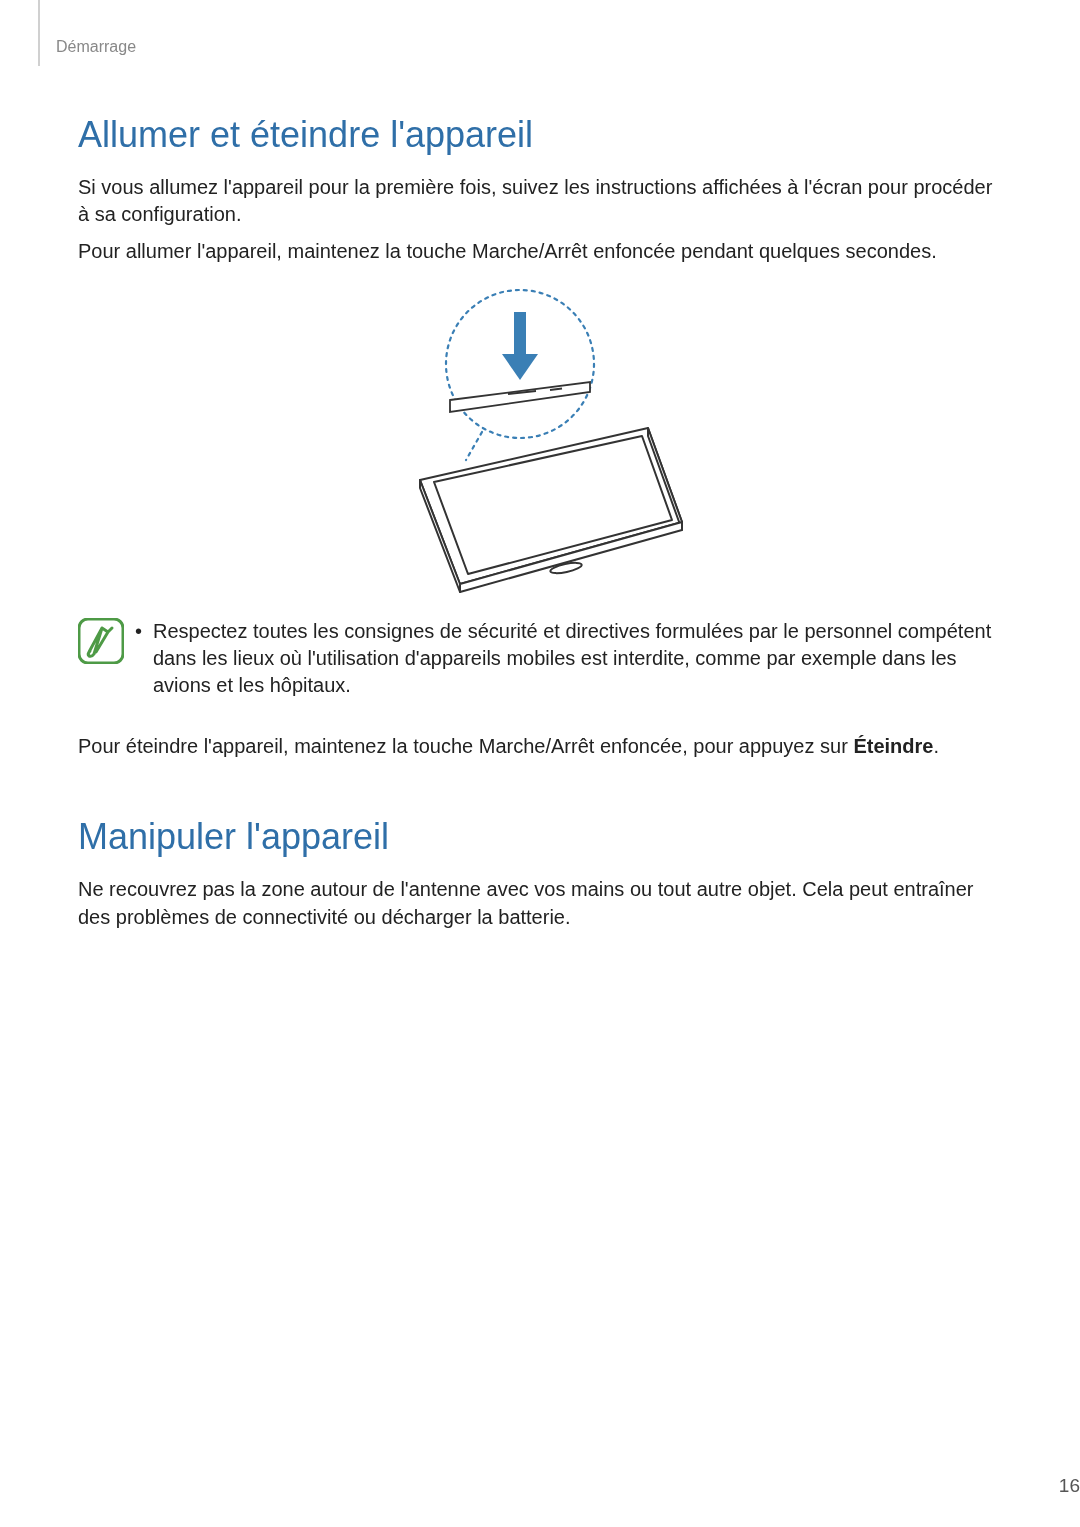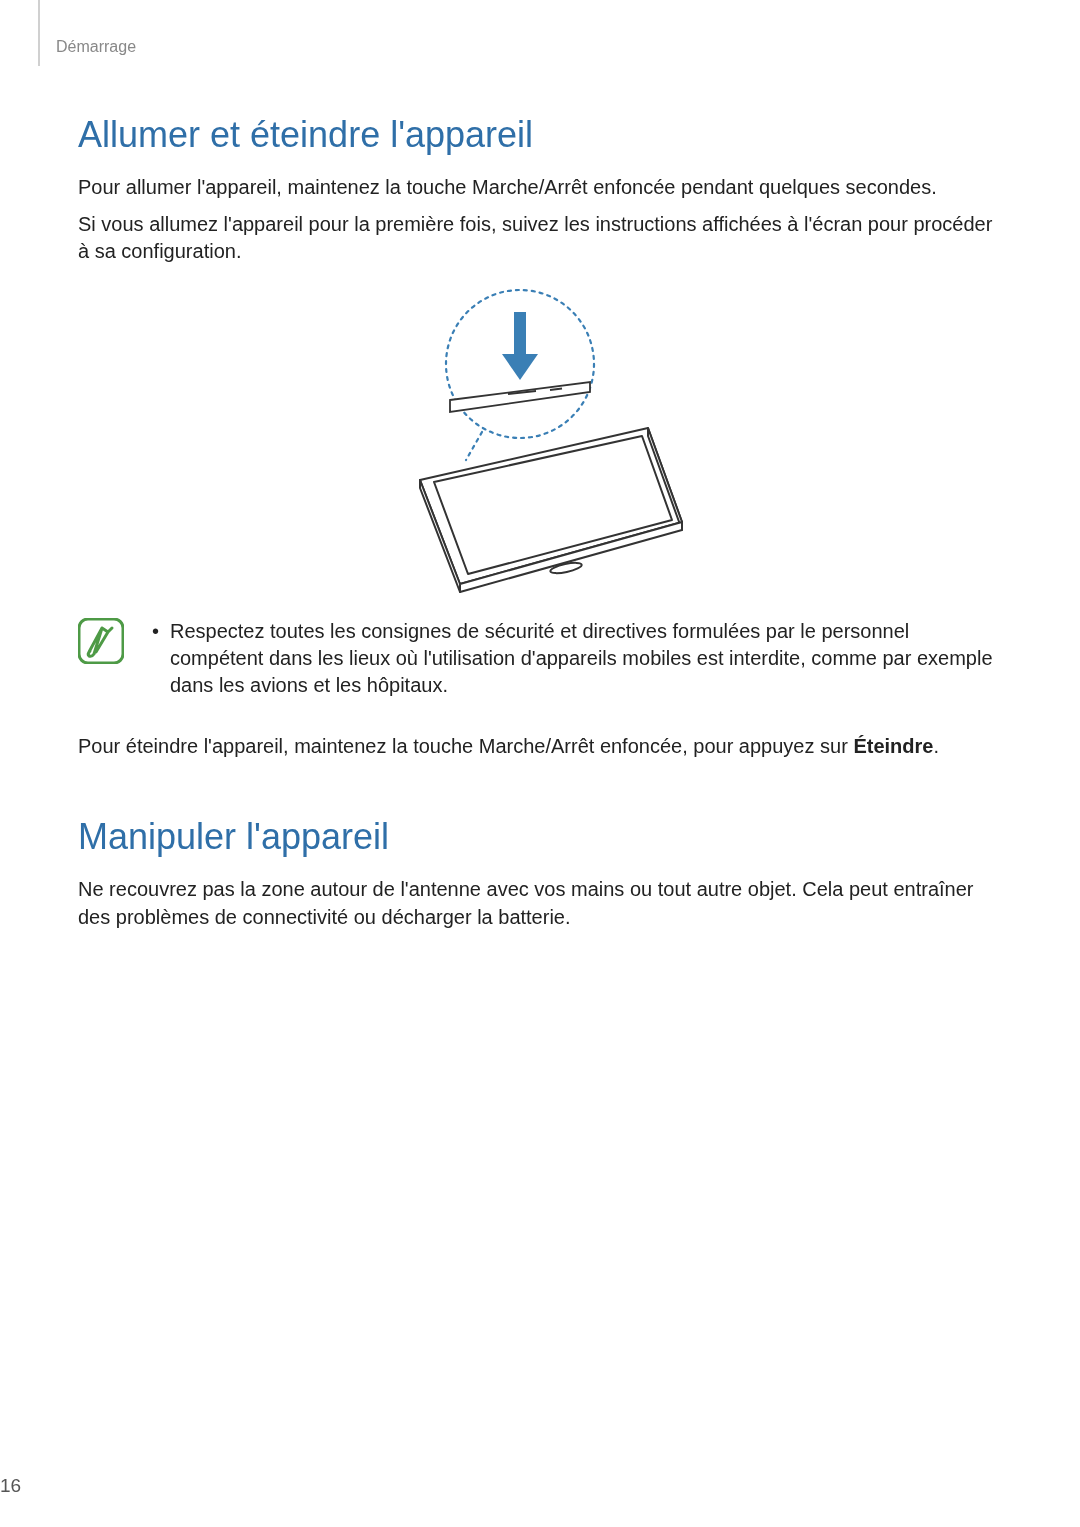--- a/index.html
+++ b/index.html
@@ -10,40 +10,40 @@
     top: 0;
     left: 38px;
     width: 2px;
     height: 66px;
     background: #d0d0d0;
   }
   .breadcrumb { color: #888; font-size: 16px; margin-left: -22px; margin-bottom: 58px; }
   h1 { color: #2f6fa8; font-size: 36px; font-weight: 400; margin-bottom: 18px; }
   .para { font-size: 20px; line-height: 1.36; margin-bottom: 10px; color: #222; }
   .figure { display: flex; justify-content: center; margin: 18px 0 24px 0; }
-  .note-block { display: flex; gap: 20px; margin: 8px 0 22px 0; }
+  .note-block { display: flex; gap: 3px; margin: 8px 0 22px 0; }
   .note-icon-wrap { flex: 0 0 50px; }
   .note-icon svg { width: 46px; height: 46px; }
   .note-list { flex: 1; list-style: none; }
   .note-list li { position: relative; padding-left: 22px; font-size: 20px; line-height: 1.36; margin-bottom: 12px; color: #222; }
   .note-list li::before { content: "•"; position: absolute; left: 4px; top: 0; font-size: 20px; color: #222; }
   .bold { font-weight: 700; }
-  .page-number { position: absolute; bottom: 30px; left: 0; right: 0; text-align: left; font-size: 19px; color: #555; }
+  .page-number { position: absolute; bottom: 30px; left: 0; right: 0; text-align: right; font-size: 19px; color: #555; }
   .section-gap { height: 46px; }
 </style>
 </head>
 <body>
 
 <div class="page">
   <div class="header-divider"></div>
   <div class="breadcrumb">Démarrage</div>
 
   <h1>Allumer et éteindre l'appareil</h1>
+  <p class="para">Si vous allumez l'appareil pour la première fois, suivez les instructions affichées à l'écran pour procéder à sa configuration.</p>
   <p class="para">Pour allumer l'appareil, maintenez la touche Marche/Arrêt enfoncée pendant quelques secondes.</p>
-  <p class="para">Si vous allumez l'appareil pour la première fois, suivez les instructions affichées à l'écran pour procéder à sa configuration.</p>
 
   <div class="figure">
     <svg width="300" height="310" viewBox="0 0 300 310">
 
       <circle cx="130" cy="80" r="74" fill="#fff" stroke="#3a7fb5" stroke-width="2.2" stroke-dasharray="3 5" stroke-linecap="round"></circle>
 
       <g>
         <rect x="124" y="28" width="12" height="44" fill="#3a7fb5"></rect>
         <polygon points="112,70 148,70 130,96" fill="#3a7fb5"></polygon>
       </g>

